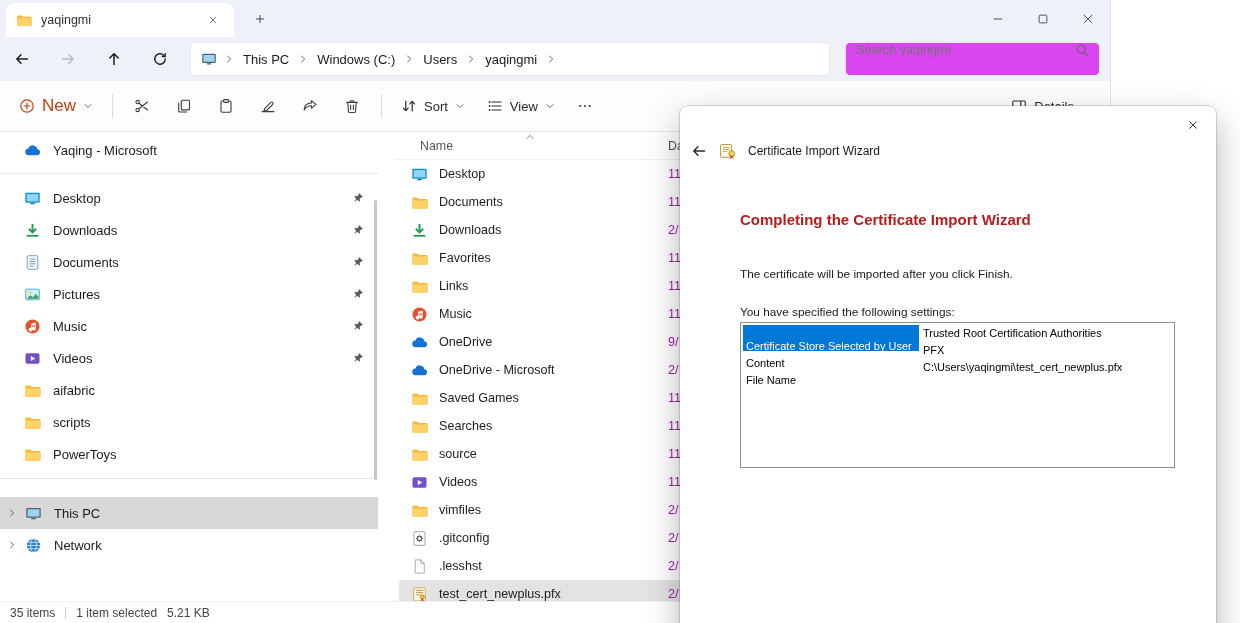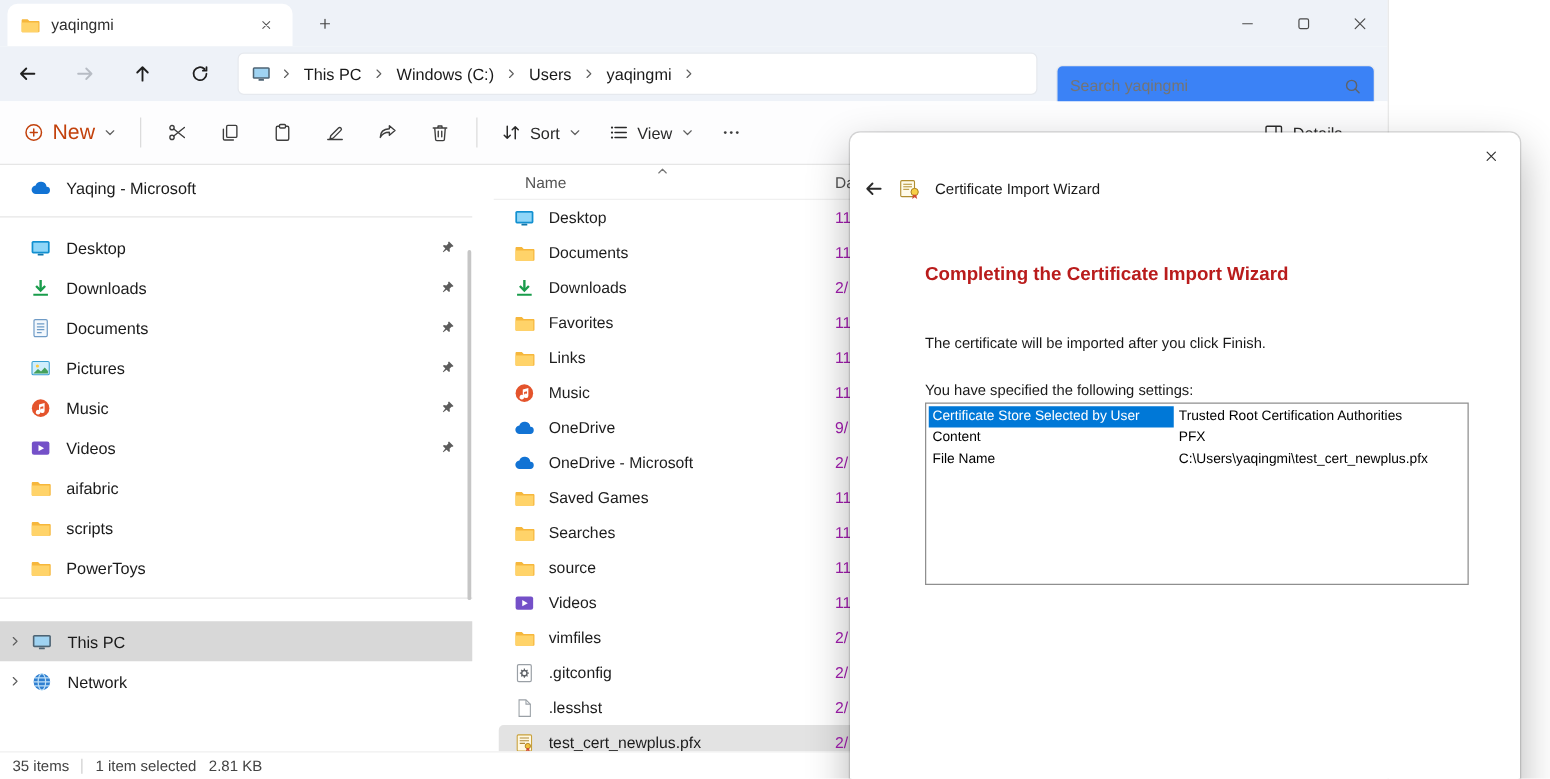--- a/index.html
+++ b/index.html
@@ -24,22 +24,22 @@
   .win-btn{width:45px;height:37px;display:flex;align-items:center;justify-content:center;color:#4a4a4a}
 
   .navbar{position:absolute;left:0;top:37px;width:100%;height:44px;background:#eef2f8}
   .nav-btns{position:absolute;left:4px;top:5px;display:flex;gap:10px}
   .nav-btn{width:36px;height:34px;display:flex;align-items:center;justify-content:center;color:#1f1f1f;border-radius:4px}
   .nav-btn.disabled{color:#b7bcc4}
   .addressbar{position:absolute;left:190px;top:5px;width:640px;height:34px;background:#fff;border:1px solid #e6e9ee;
     border-radius:5px;display:flex;align-items:center;padding:0 10px;gap:7px;font-size:13px;color:#1a1a1a}
   .crumb{white-space:nowrap;padding:2px 2px;border-radius:3px}
   .chev{color:#5f5f5f}
-  .searchbar{position:absolute;left:845px;top:15px;width:255px;height:34px;background:#3b82f6;border:1px solid #e6e9ee;
-    border-radius:5px;display:flex;align-items:center;padding:0 10px}
+  .searchbar{position:absolute;left:845px;top:5px;width:255px;height:34px;background:#d946ef;border:1px solid #e6e9ee;
+    border-radius:5px;display:flex;align-items:flex-start;padding:0 10px}
   .searchbar input{flex:1;border:0;outline:0;font-size:12.7px;font-family:inherit;color:#333;background:transparent}
   .searchbar input::placeholder{color:#747474}
   .search-ic{color:#5f6368}
 
   .toolbar{position:absolute;left:0;top:81px;width:100%;height:51px;background:#fdfdfe;border-bottom:1px solid #e6e6e6;
     display:flex;align-items:center;padding-left:8px}
   .tb-new{display:flex;align-items:center;gap:7px;height:34px;padding:0 11px;border-radius:4px;font-size:17px;color:#c2410c}
   .tb-sep{width:1px;height:24px;background:#dcdcdc;margin:0 8px}
   .tb-ic{width:42px;height:34px;display:flex;align-items:center;justify-content:center;color:#3d3d3d;border-radius:4px}
   .tb-lbl-btn{display:flex;align-items:center;gap:7px;height:34px;padding:0 11px;border-radius:4px;font-size:13px;color:#2a2a2a}
@@ -81,21 +81,21 @@
   .dlg-close{position:absolute;top:6px;right:8px;width:30px;height:26px;display:flex;align-items:center;justify-content:center;color:#333;border-radius:4px}
   .dlg-header{position:absolute;top:32px;left:10px;right:44px;height:26px;display:flex;align-items:center;gap:11px}
   .dlg-back{width:18px;height:18px;display:flex;align-items:center;justify-content:center;color:#2b2b2b}
   .dlg-title{font-size:12px;color:#1a1a1a}
   .dlg-heading{position:absolute;top:105px;left:60px;font-size:15px;font-weight:bold;color:#b91c1c}
   .dlg-body{position:absolute;top:161px;left:60px;font-size:11.8px;color:#1a1a1a}
   .dlg-settings-label{position:absolute;top:199px;left:60px;font-size:11.8px;color:#1a1a1a}
   .settings-box{position:absolute;top:216px;left:60px;width:435px;height:146px;border:1px solid #8f8f8f;background:#fff;
     padding:2px;overflow:hidden;font-size:11px;color:#000}
   .set-row{display:flex;height:17px;line-height:17px;white-space:nowrap}
-  .set-key{width:196px;flex:none;padding:0 3px;overflow:hidden}
+  .set-key{width:176px;flex:none;padding:13px 3px;overflow:hidden}
   .set-key.hl{background:#0078d7;color:#fff}
   .set-val{padding:0 4px;overflow:hidden}
   .dlg-buttons{position:absolute;top:489px;right:16px;display:flex;gap:12px}
   .btn{width:69px;height:23px;display:flex;align-items:center;justify-content:center;font-size:11.6px;font-family:inherit;
     background:#fdfdfd;border:1px solid #8a8a8a;border-radius:3px;color:#111}
   .btn.default{border:1px solid #0067c0;background:#f7fbff}
 </style>
 </head>
 <body>
 
@@ -688,21 +688,21 @@
               <span class="fdate">2/</span>
             </div>
           </div>
       </div>
     </div>
 
     <div class="statusbar">
       <span>35 items</span>
       <span class="st-sep"></span>
       <span>1 item selected</span>
-      <span>2.81 KB</span>
+      <span>5.21 KB</span>
     </div>
   </div>
 
   <div id="dialog">
     <div class="dlg-close">
         <span class="ic i12">
           <svg viewBox="0 0 16 16" xmlns="http://www.w3.org/2000/svg">
             <path d="M3.6 3.6l8.8 8.8M12.4 3.6l-8.8 8.8" stroke="currentColor" stroke-width="1.3" stroke-linecap="round" fill="none"></path>
           </svg>
         </span>

